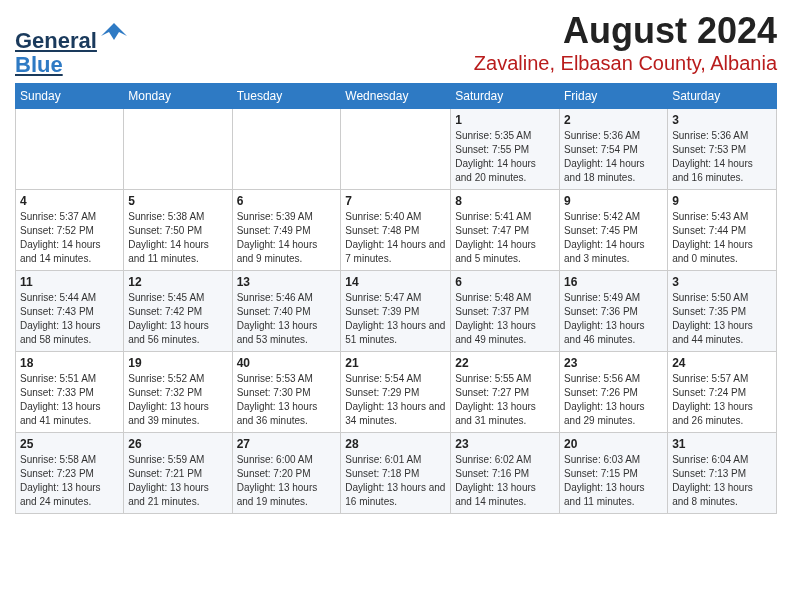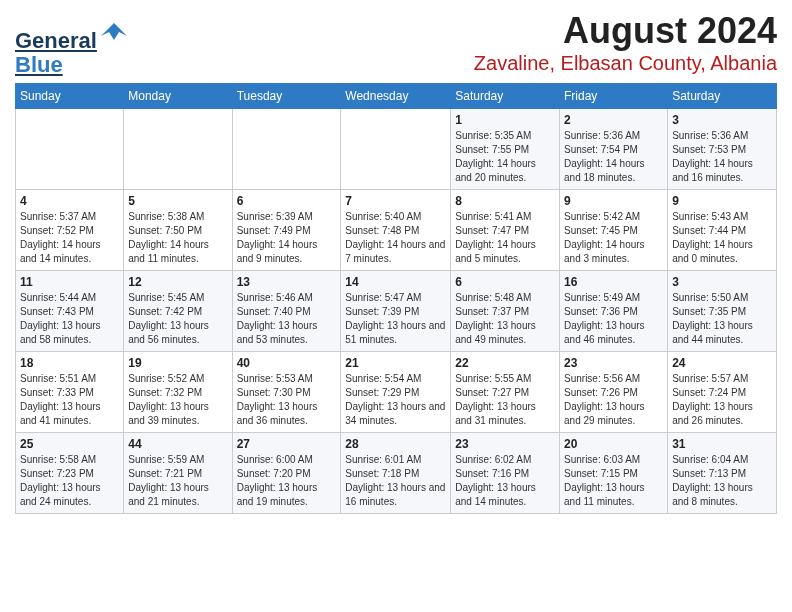--- a/index.html
+++ b/index.html
@@ -232,21 +232,21 @@
           <span class="day-number">24</span>
           <div class="day-detail">Sunrise: 5:57 AM<br>Sunset: 7:24 PM<br>Daylight: 13 hours and 26 minutes.</div>
         </td>
       </tr>
       <tr>
         <td>
           <span class="day-number">25</span>
           <div class="day-detail">Sunrise: 5:58 AM<br>Sunset: 7:23 PM<br>Daylight: 13 hours and 24 minutes.</div>
         </td>
         <td>
-          <span class="day-number">44</span>
+          <span class="day-number">26</span>
           <div class="day-detail">Sunrise: 5:59 AM<br>Sunset: 7:21 PM<br>Daylight: 13 hours and 21 minutes.</div>
         </td>
         <td>
           <span class="day-number">27</span>
           <div class="day-detail">Sunrise: 6:00 AM<br>Sunset: 7:20 PM<br>Daylight: 13 hours and 19 minutes.</div>
         </td>
         <td>
           <span class="day-number">28</span>
           <div class="day-detail">Sunrise: 6:01 AM<br>Sunset: 7:18 PM<br>Daylight: 13 hours and 16 minutes.</div>
         </td>

